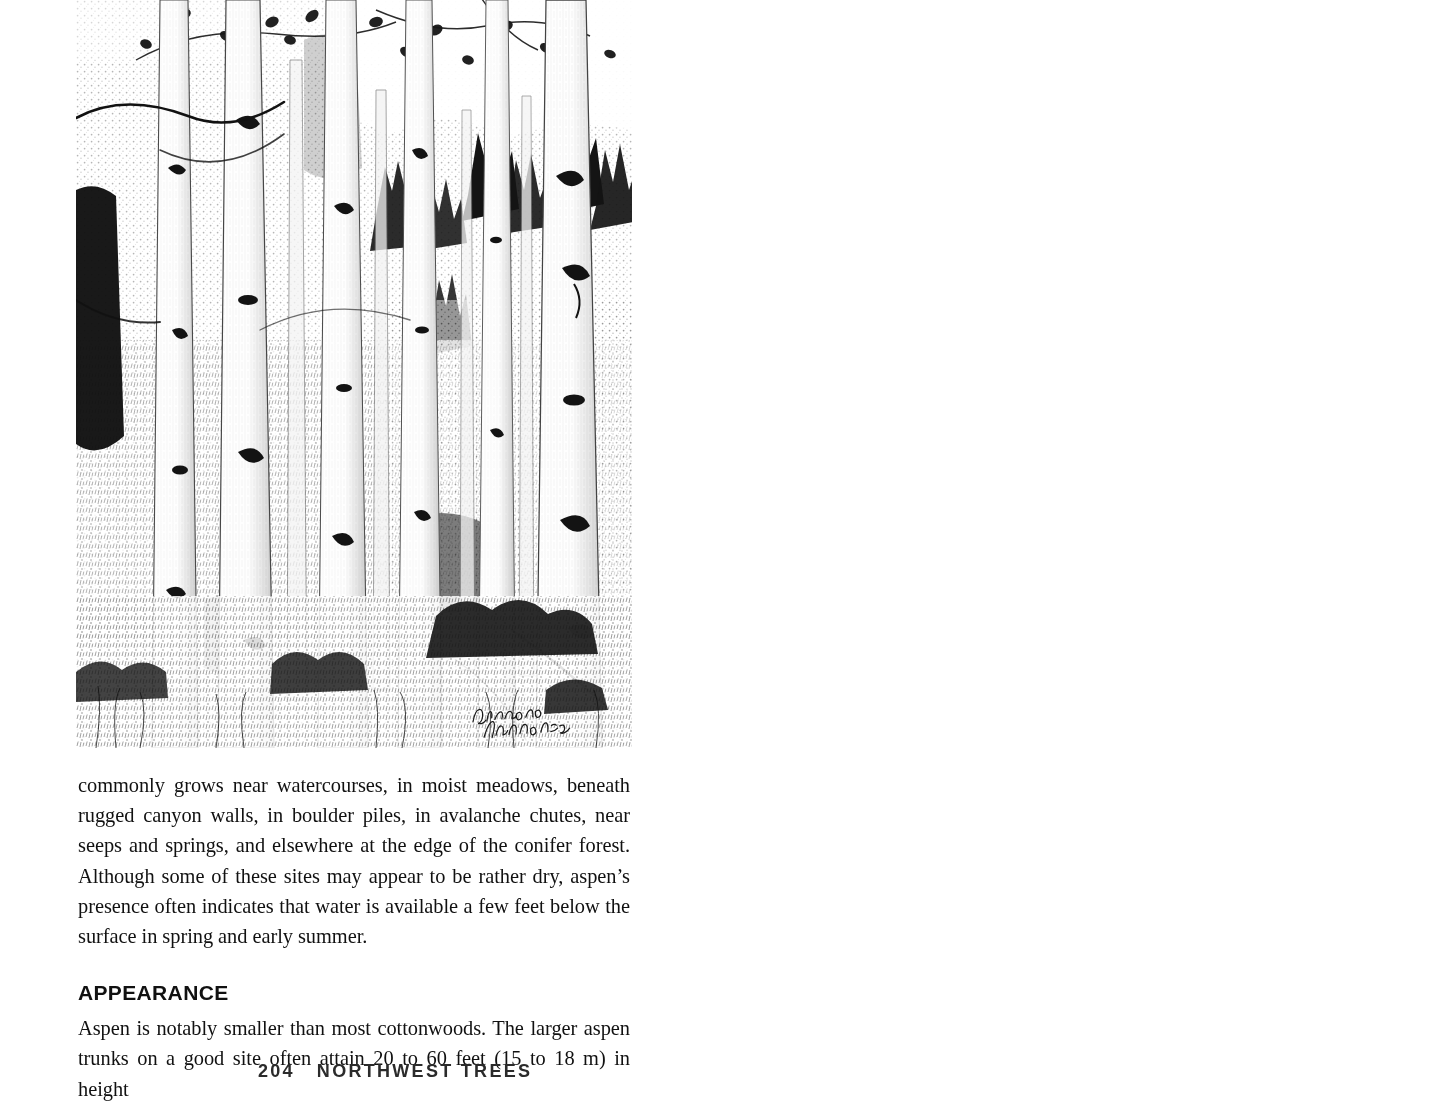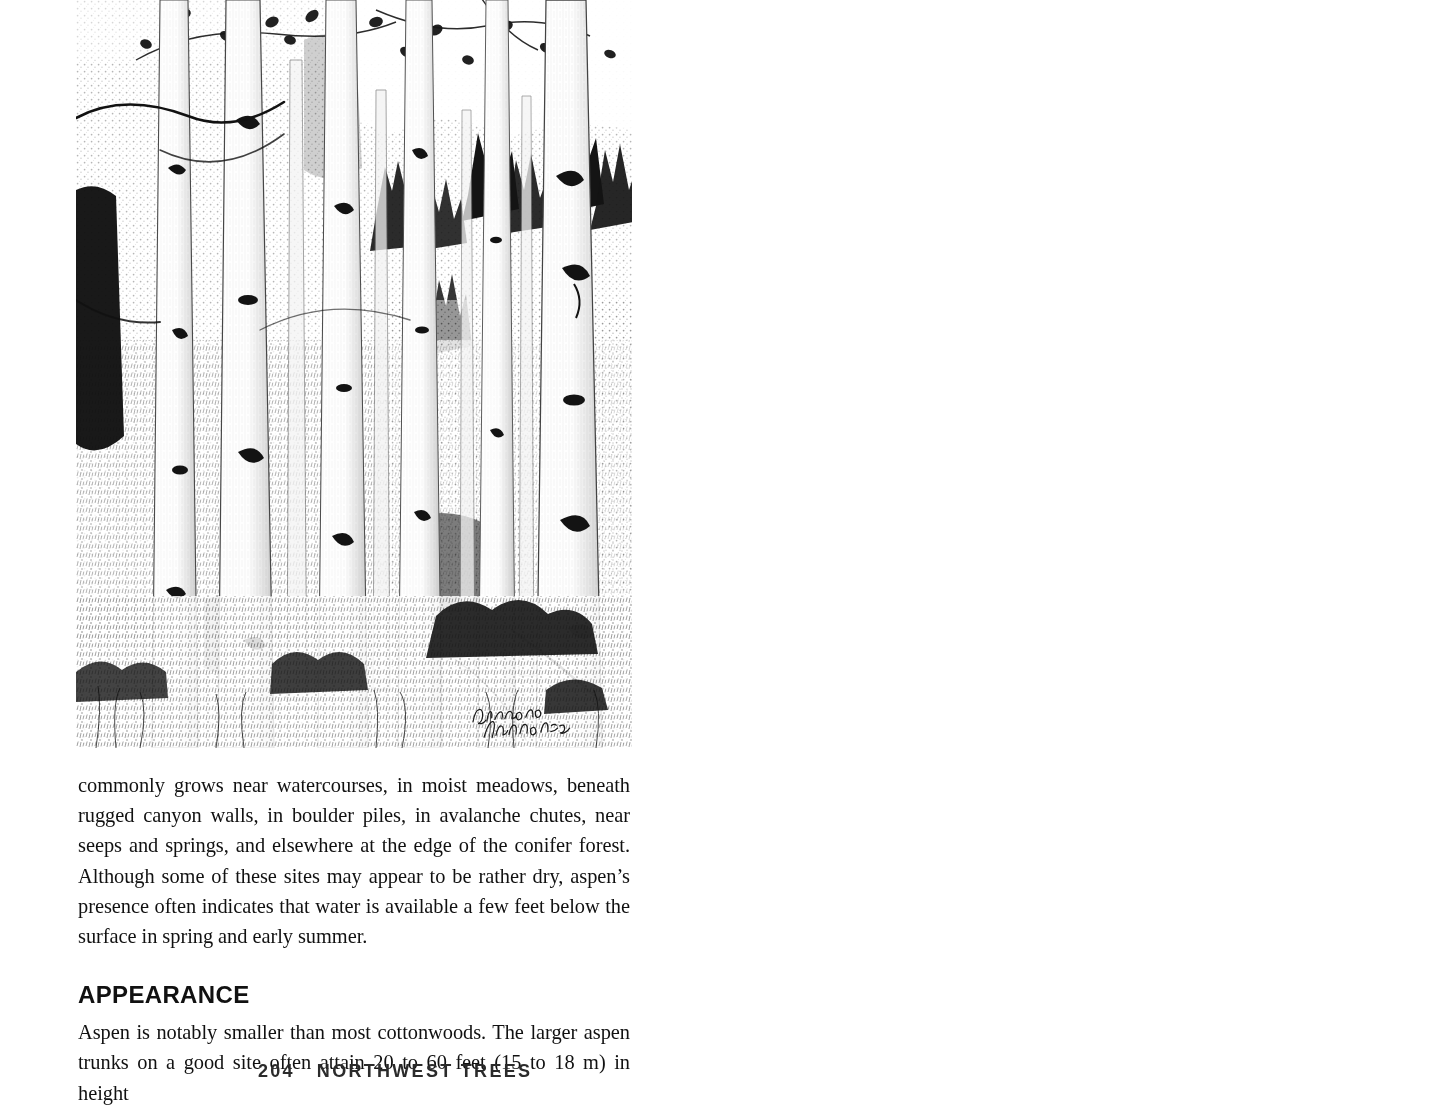--- a/index.html
+++ b/index.html
@@ -62,21 +62,21 @@
     hyphens: none;
     color: #111111;
     letter-spacing: -0.05px;
   }
   p.body.noindent { text-indent: 0; }
 
   h2.section-head {
     margin: 0;
     font-family: "Liberation Sans", "DejaVu Sans", sans-serif;
     font-weight: bold;
-    font-size: 24px;
+    font-size: 21px;
     letter-spacing: 0.35px;
     color: #111111;
     text-transform: uppercase;
   }
 
   .sp-before-head { height: 30px; }
   .sp-after-head  { height: 8px; }
 
   
   .folio {

